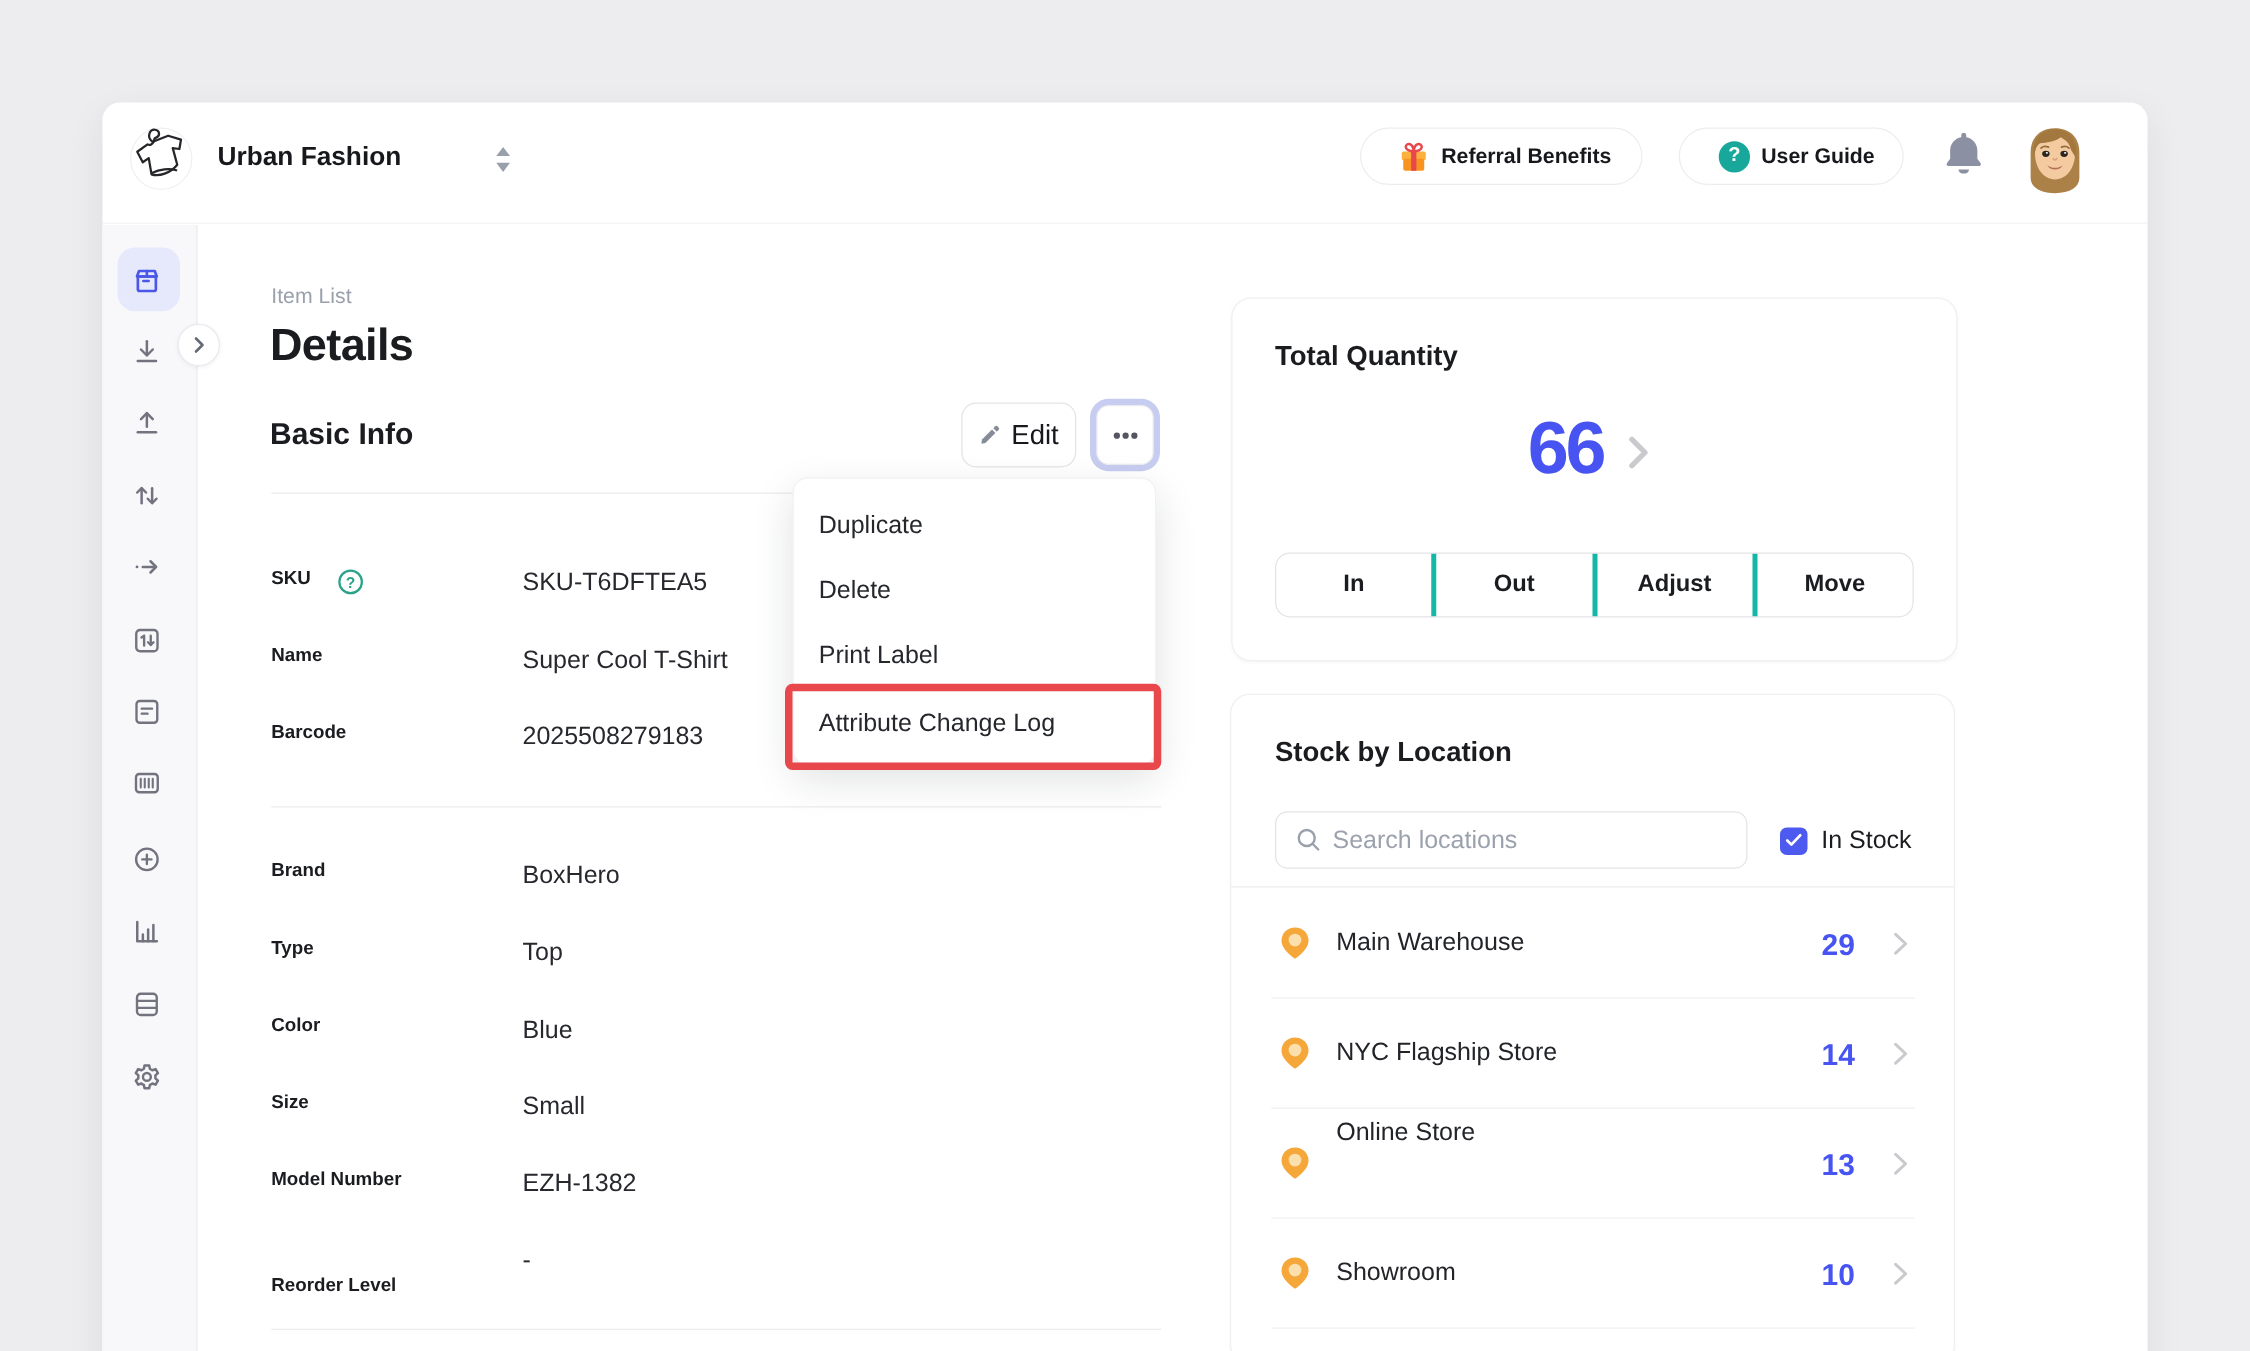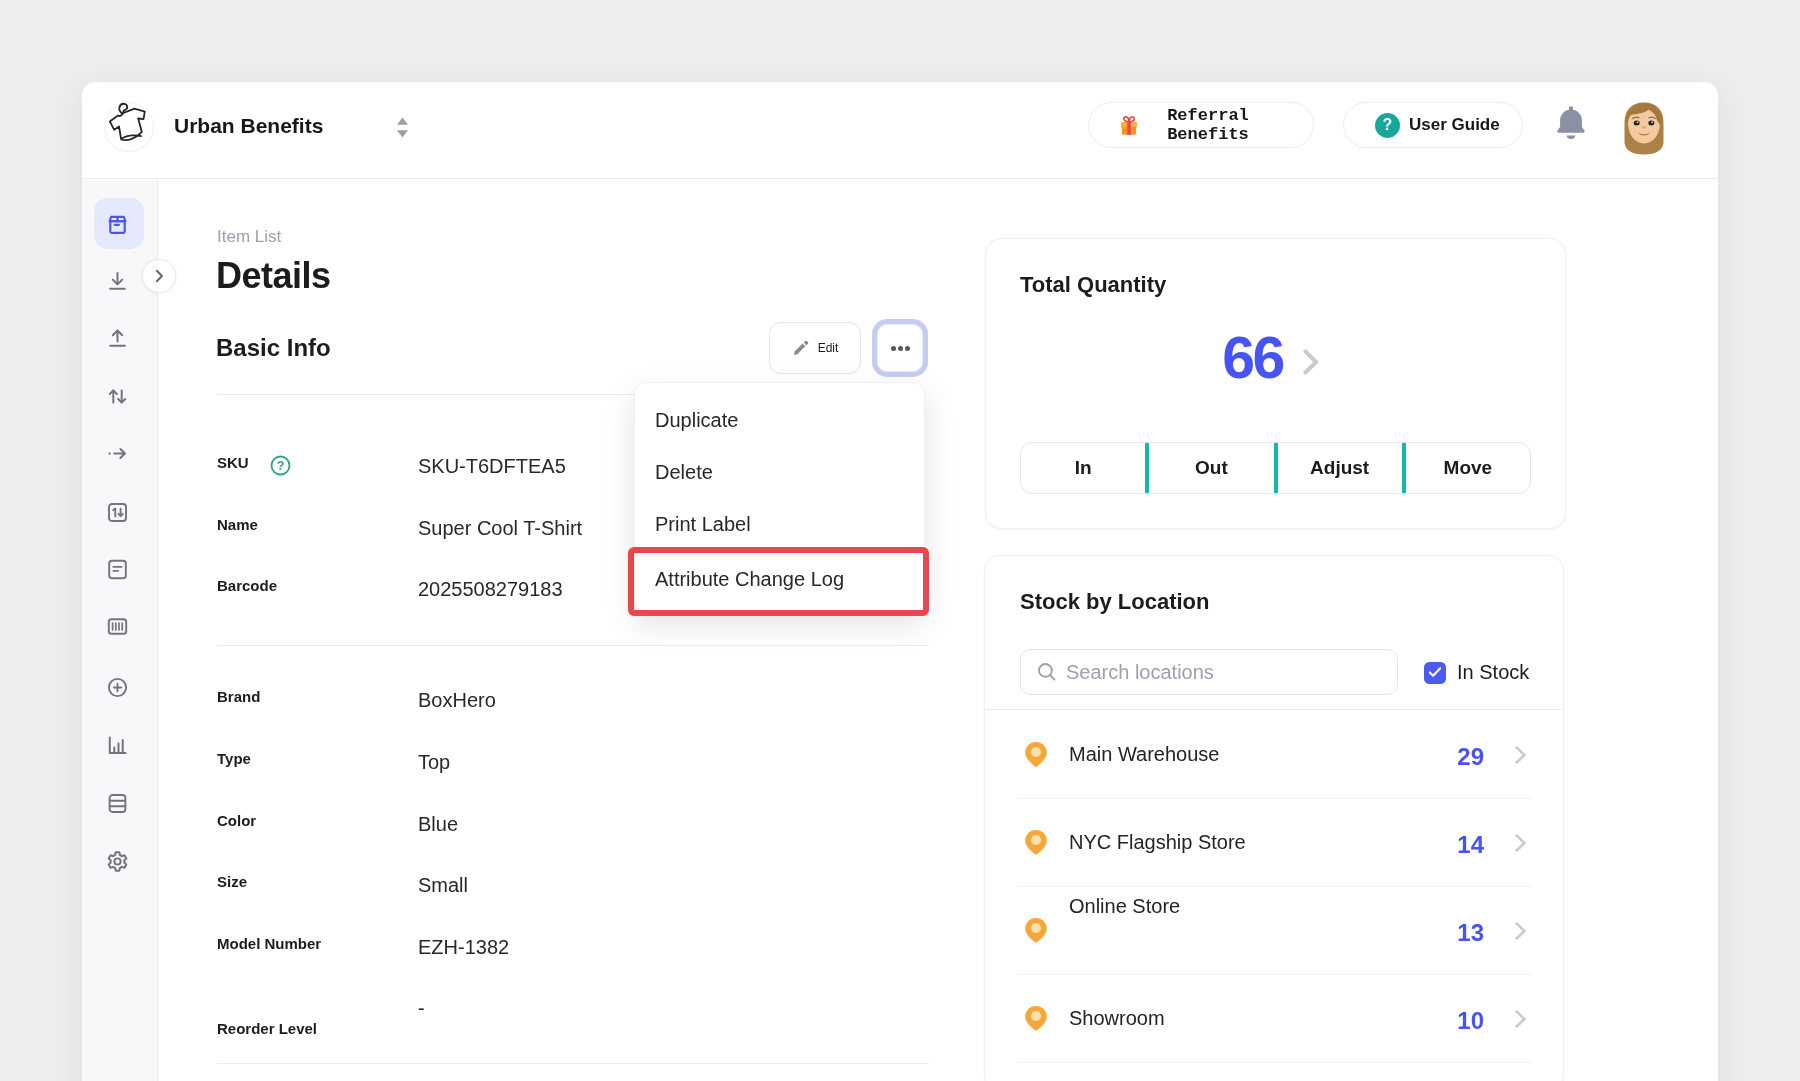--- a/index.html
+++ b/index.html
@@ -24,21 +24,21 @@
   
   .h-sub { font-size:17px; color:#9aa1ad; }
   .h1 { font-size:36px; font-weight:bold; color:#1b1c20; letter-spacing:-.5px;}
   .h2 { font-size:24px; font-weight:bold; color:#1b1c20; }
   .divider { position:absolute; height:1px; background:#ececf0; }
   .flabel { position:absolute; left:217px; font-size:15px; font-weight:bold; color:#1b1c20; }
   .fvalue { position:absolute; left:418px; font-size:20px; color:#27282e; }
   
   #editbtn { left:769px; top:322px; width:92px; height:52px; border:1px solid #e3e3e8; border-radius:12px;
              background:#fff; display:flex; align-items:center; justify-content:center; gap:8px;
-             font-size:12px; color:#17181c; }
+             font-size:22px; color:#17181c; }
   #morering { left:872px; top:319px; width:56px; height:58px; border-radius:15px; background:#c7cdf1; }
   #morebtn  { left:877px; top:324px; width:46px; height:48px; border-radius:10px; background:#fff;
               border:1px solid #ececf0; display:flex; align-items:center; justify-content:center; gap:2px; }
   .dot { width:5px; height:5px; border-radius:50%; background:#54555e; }
   
   #menu { left:634px; top:382px; width:291px; height:230px; background:#fff; border:1px solid #f1f1f4;
           border-radius:12px; box-shadow:0 12px 32px rgba(25,28,40,.13); }
   .mitem { position:absolute; left:655px; font-size:20px; color:#26272c; }
   #redbox { left:628px; top:547px; width:301px; height:69px; border:6px solid #e8474b; border-radius:6px; }
   
@@ -66,33 +66,33 @@
   <div id="sidebar" class="abs"></div>
 
   <div id="logo" class="abs"></div>
   <svg class="abs" style="left:107px; top:100px;" width="46" height="54" viewBox="0 0 46 54">
     <g fill="none" stroke="#26262a" stroke-width="1.8" stroke-linecap="round" stroke-linejoin="round">
       <path d="M14.8 13.2 C 10.2 9.8 12.6 3.4 17 3.8 C 20.8 4.2 21.3 8.6 18.2 9.9 C 16.9 10.4 16 11.3 16.3 13"></path>
       <path d="M16.3 13 L 27.5 8.6 L 37.8 11.7 L 36.5 19.2 L 31.2 18.5 L 34.8 31.8 C 29.5 38.5 20.2 41.5 14.2 39.5 L 12 26.5 L 7.2 29.8 L 2.8 21.4 L 11 15.5 C 13 16.8 15 15.2 16.3 13 Z"></path>
       <path d="M15 38.2 C 20.5 35.3 28.5 34.5 34 36.2"></path>
     </g>
   </svg>
-  <div id="coname" class="abs">Urban Benefits</div>
+  <div id="coname" class="abs">Urban Fashion</div>
   <svg class="abs" style="left:396px; top:117px;" width="13" height="21" viewBox="0 0 13 21">
     <path d="M6.5 0.5 L12 7.8 H1 Z" fill="#9aa0ab"></path>
     <path d="M6.5 20.5 L1 13.2 H12 Z" fill="#9aa0ab"></path>
   </svg>
   <div class="pill abs" style="left:1088px; top:102px; width:226px;">
     <svg style="margin-left:30px;" width="24" height="25" viewBox="0 0 24 25">
       <rect x="2.4" y="8.2" width="19.2" height="7" rx="1.4" fill="#fbb03f"></rect>
       <rect x="3.6" y="14" width="16.8" height="9.6" rx="1.6" fill="#f7931e"></rect>
       <rect x="9.9" y="8.2" width="4.2" height="15.4" fill="#e8474b"></rect>
       <path d="M12 8 C 8.5 8 5.6 6.6 5.6 4.6 C 5.6 2.8 7.4 1.8 9 2.4 C 10.7 3 11.7 5.4 12 7.2 C 12.3 5.4 13.3 3 15 2.4 C 16.6 1.8 18.4 2.8 18.4 4.6 C 18.4 6.6 15.5 8 12 8 Z" fill="none" stroke="#e8474b" stroke-width="2"></path>
     </svg>
-    <span style="margin-left:28px;font-family:Liberation Mono, monospace;">Referral Benefits</span>
+    <span style="margin-left:10px;">Referral Benefits</span>
   </div>
   <div class="pill abs" style="left:1343px; top:102px; width:180px;">
     <div style="margin-left:31px; width:25px; height:25px; border-radius:50%; background:#17a89b; color:#fff; font-size:16px; font-weight:bold; display:flex; align-items:center; justify-content:center;">?</div>
     <span style="margin-left:9px;">User Guide</span>
   </div>
   <svg class="abs" style="left:1556px; top:104px;" width="30" height="38" viewBox="0 0 30 38">
     <path fill="#8b90a2" d="M15 2.2 c1.1 0 2 .9 2 2 v1.5 c5.1.9 8.9 5.3 8.9 10.6 v6.6 l2.6 3.7 c.6.9 0 2.2-1.2 2.2 H2.7 c-1.2 0-1.8-1.3-1.2-2.2 l2.6-3.7 v-6.6 c0-5.3 3.8-9.7 8.9-10.6 V4.2 c0-1.1.9-2 2-2 z"></path>
     <path fill="#8b90a2" d="M10.8 31.5 a4.2 3.4 0 0 0 8.4 0 z"></path>
   </svg>
   <svg class="abs" style="left:1620px; top:101px;" width="48" height="55" viewBox="0 0 48 55">

